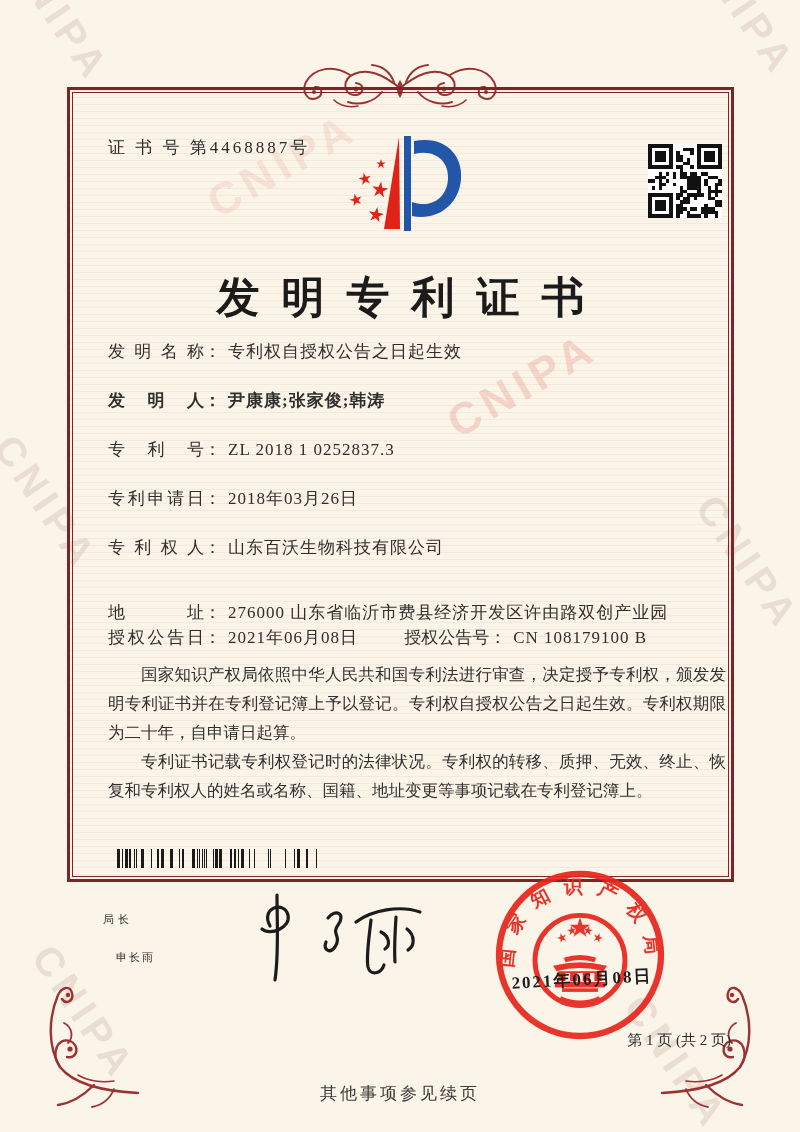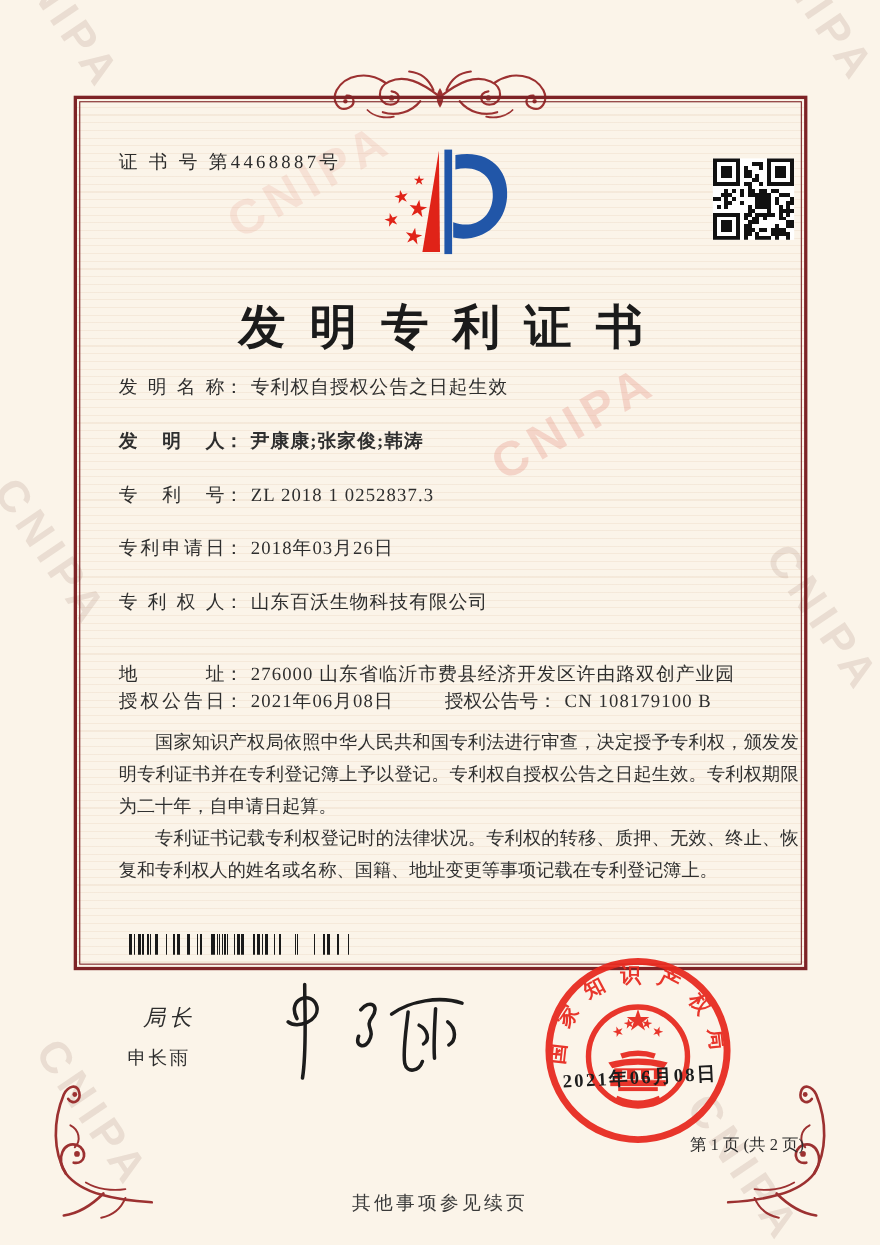--- a/index.html
+++ b/index.html
@@ -48,22 +48,22 @@
   .grant{top:536px;}
   .grant .grp2{margin-left:42px;margin-top:20px;}
 
   .paras{position:absolute;left:38px;top:570px;width:618px;font-size:16.5px;line-height:29px;
          color:#303030;text-align:justify;}
   .paras p{margin:0;text-indent:2em;}
 
   .barcode{position:absolute;left:45px;top:759px;width:207px;height:19px;}
   .barcode svg{width:100%;height:100%;display:block;}
 
-  .dir-title{position:absolute;left:60px;top:822px;font-size:20px;color:#2e2e2e;letter-spacing:4px;font-style:italic;}
-  .dir-name{position:absolute;left:46px;top:860px;font-size:17px;color:#2e2e2e;letter-spacing:2px;}
+  .dir-title{position:absolute;left:33px;top:822px;font-size:11px;color:#2e2e2e;letter-spacing:4px;}
+  .dir-name{position:absolute;left:46px;top:860px;font-size:11px;color:#2e2e2e;letter-spacing:2px;}
   .signature{position:absolute;left:160px;top:800px;width:210px;height:96px;}
 
   .seal{position:absolute;left:420px;top:775px;width:180px;height:180px;}
   .seal-date{position:absolute;left:424px;top:878px;width:176px;text-align:center;
              font-size:17px;color:#1d1d1d;letter-spacing:2px;transform:rotate(-3deg);font-weight:600;}
 
   .page-info{position:absolute;left:0;top:941px;width:100%;text-align:right;font-size:15px;color:#2e2e2e;}
 
   .footer-note{position:absolute;left:0;top:1082px;width:100%;text-align:center;
                font-size:17px;color:#3a3a3a;letter-spacing:3px;}

